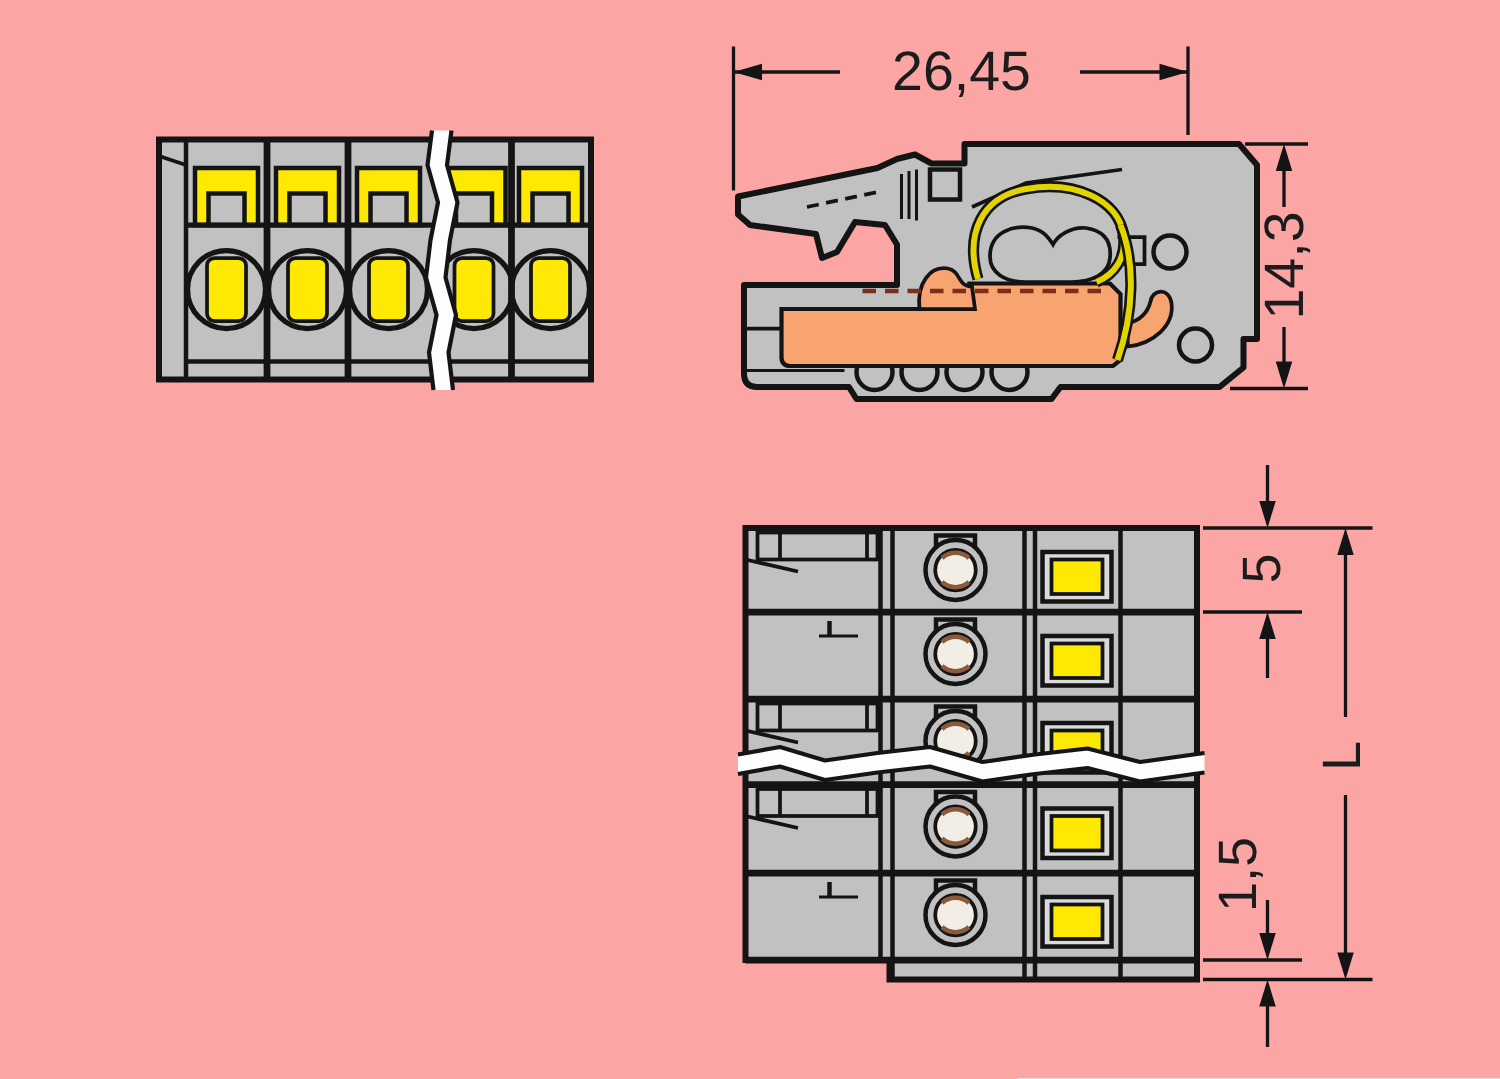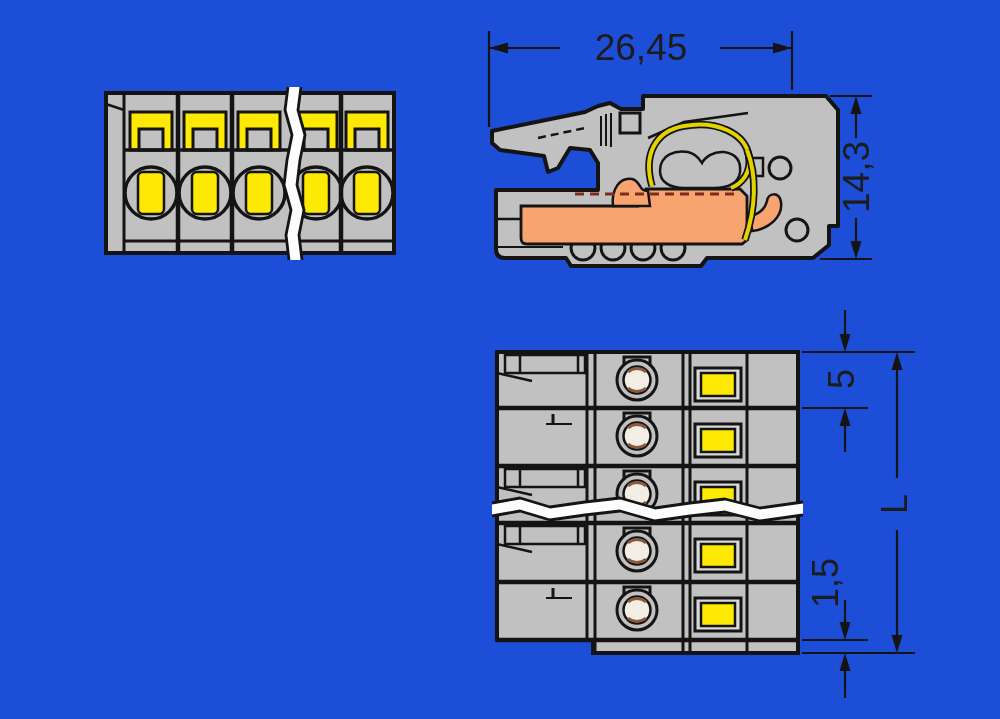--- a/index.html
+++ b/index.html
@@ -1,16 +1,16 @@
 <!DOCTYPE html>
 <html><head>
 <meta charset="utf-8">
 <style>
   html,body{margin:0;padding:0;background:#fdfdfd;}
-  .stage{width:1000px;height:719px;position:relative;background:#1d4ed8;overflow:hidden;}
+  .stage{width:1000px;height:719px;position:relative;background:#fca5a5;overflow:hidden;}
   svg{display:block;}
   text.dim{font-family:"Liberation Sans",sans-serif;fill:#1c1c1c;}
 </style>
 </head>
 <body>
 
 <div class="stage">
 <svg width="1000" height="719" viewBox="0 0 1000 719" xmlns="http://www.w3.org/2000/svg">
 
   <defs>

